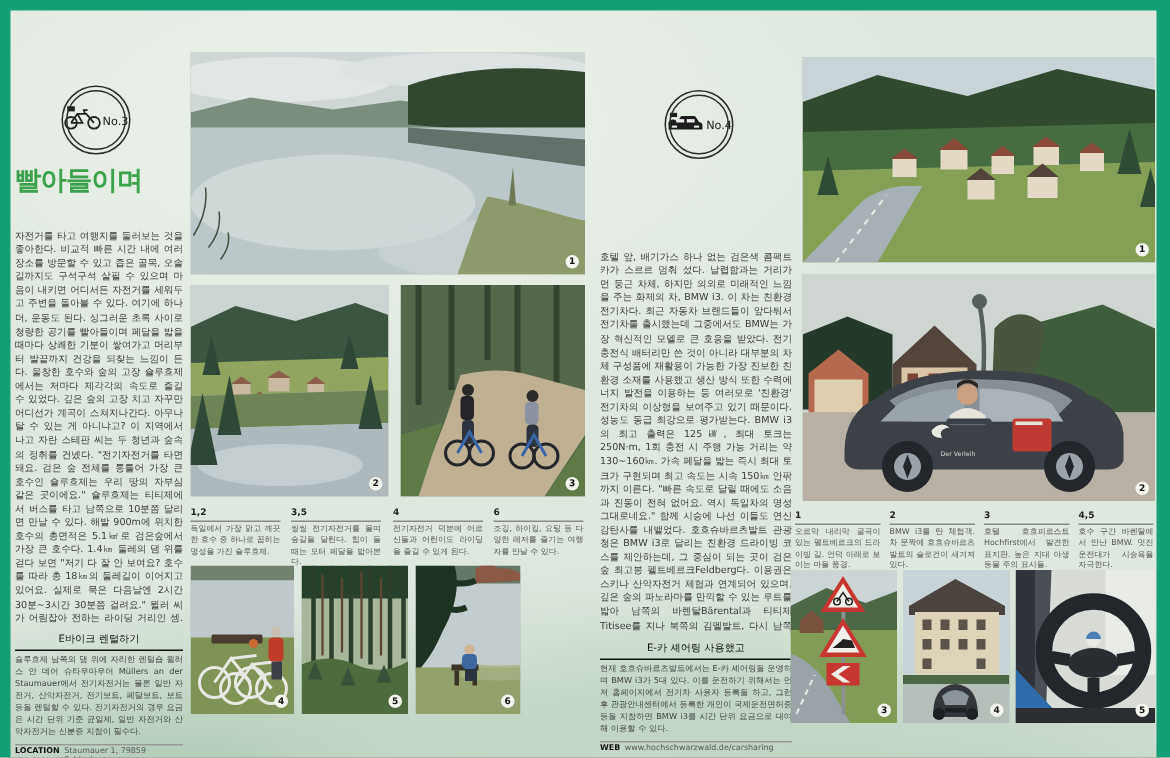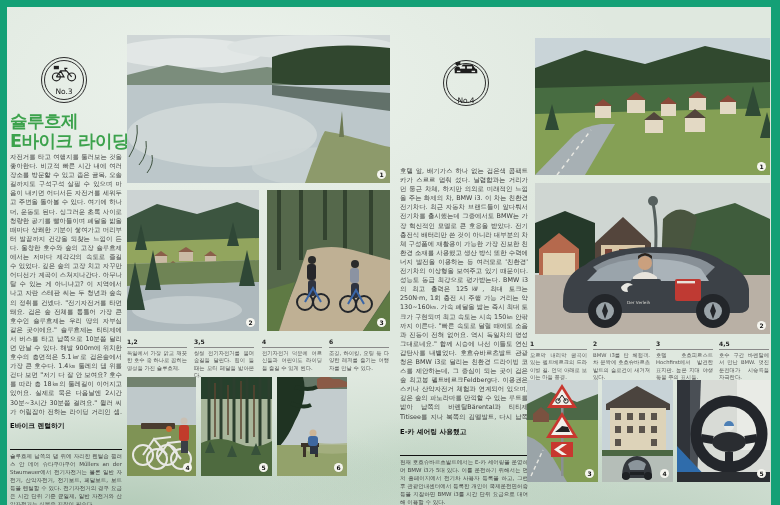--- a/index.html
+++ b/index.html
@@ -11,39 +11,39 @@
       radial-gradient(ellipse 520px 190px at 80% 104%, rgba(138,176,148,.42), rgba(138,176,148,0) 72%),
       radial-gradient(ellipse 320px 130px at 52% 92%, rgba(150,186,158,.30), rgba(150,186,158,0) 70%),
       radial-gradient(ellipse 640px 320px at 30% 16%, rgba(240,246,240,.75), rgba(240,246,240,0) 62%),
       #dfe8df;
   }
   .frame-top{position:absolute;left:0;top:0;width:780px;height:7px;background:var(--frame,#14a076);}
   .frame-left{position:absolute;left:0;top:0;width:7px;height:505px;background:var(--frame,#14a076);}
   .frame-right{position:absolute;right:0;top:0;width:9px;height:505px;background:var(--frame,#14a076);}
 
   .stamp{position:absolute;width:46px;height:46px;border:1.5px solid #2c2c2c;border-radius:50%;
-    display:flex;flex-direction:column;align-items:center;justify-content:center;box-sizing:border-box;}
+    display:flex;flex-direction:row;align-items:center;justify-content:center;box-sizing:border-box;}
   .stamp::before{content:"";position:absolute;inset:2px;border:1px solid #2c2c2c;border-radius:50%;}
   .stamp .no{font-size:7.5px;color:#222;margin-top:1px;letter-spacing:0;}
   .stamp-left{left:41px;top:57px;}
   .stamp-right{left:443px;top:60px;justify-content:space-between;}
 
   .title{position:absolute;color:var(--title_green,#3ca24c);font-weight:bold;font-size:17.5px;
     line-height:1.14;letter-spacing:-0.5px;}
   .title-left{left:10px;top:112px;width:120px;}
   .title-right{left:400px;top:112px;width:150px;}
 
   .body-col{position:absolute;font-size:6.4px;line-height:1.42;color:#3b3b3b;text-align:justify;overflow:hidden;}
   .body-left{left:10px;top:153px;width:112px;height:262px;}
   .body-right{left:400px;top:167px;width:128px;height:254px;}
 
   .infobox{position:absolute;}
   .infobox-left{left:10px;top:421px;width:112px;}
   .infobox-right{left:400px;top:427px;width:128px;}
-  .ib-title{font-size:6.8px;font-weight:bold;color:#111;padding-bottom:18px;border-bottom:1.5px solid #111;margin-bottom:3px;}
+  .ib-title{font-size:6.8px;font-weight:normal;color:#111;padding-bottom:2px;border-bottom:1.5px solid #111;margin-bottom:3px;text-align:center;}
   .ib-text{font-size:5.5px;line-height:1.45;color:#444;text-align:justify;margin-bottom:3px;}
   .ib-row{display:flex;gap:3px;border-top:0.5px solid #999;padding:1.5px 0;font-size:5.3px;align-items:baseline;}
   .ib-row .lbl{font-weight:bold;color:#111;white-space:nowrap;}
   .ib-row .val{color:#555;}
 
   .photo{position:absolute;overflow:hidden;background:#b9c2ba;}
   .photo svg{display:block;width:100%;height:100%;}
   .pbadge{position:absolute;right:4px;bottom:4px;width:9px;height:9px;border-radius:50%;
     background:#f5f5ef;color:#111;font-size:6px;line-height:9.5px;text-align:center;font-weight:bold;}
 
@@ -69,22 +69,21 @@
           <path d="M6 14 L11 7 H18 L24 14 M11 7 L15 14 H6"></path>
           <path d="M17 7 L16 4 H19"></path>
         </g>
         <rect x="3" y="1" width="6" height="4" fill="#222"></rect>
       </svg>
     </span>
     <span class="no">No.3</span>
   </div>
 
   <div class="title title-left">
-    <div>슐루흐제</div>
-    <div>E바이크 라이딩</div>
+    <div>빨아들이며</div>
   </div>
 
   <div class="body-col body-left">자전거를 타고 여행지를 둘러보는 것을 좋아한다. 비교적 빠른 시간 내에 여러 장소를 방문할 수 있고 좁은 골목, 오솔길까지도 구석구석 살필 수 있으며 마음이 내키면 어디서든 자전거를 세워두고 주변을 돌아볼 수 있다. 여기에 하나 더, 운동도 된다. 싱그러운 초록 사이로 청량한 공기를 빨아들이며 페달을 밟을 때마다 상쾌한 기분이 쌓여가고 머리부터 발끝까지 건강을 되찾는 느낌이 든다. 울창한 호수와 숲의 고장 슐루흐제에서는 저마다 제각각의 속도로 즐길 수 있었다. 깊은 숲의 고장 치고 자꾸만 어디선가 계곡이 스쳐지나간다. 아무나 탈 수 있는 게 아니냐고? 이 지역에서 나고 자란 스테판 씨는 두 청년과 숲속의 정취를 건넸다. "전기자전거를 타면 돼요. 검은 숲 전체를 통틀어 가장 큰 호수인 슐루흐제는 우리 땅의 자부심 같은 곳이에요." 슐루흐제는 티티제에서 버스를 타고 남쪽으로 10분쯤 달리면 만날 수 있다. 해발 900m에 위치한 호수의 총면적은 5.1㎢로 검은숲에서 가장 큰 호수다. 1.4㎞ 둘레의 댐 위를 걷다 보면 "저기 다 잘 안 보여요? 호수를 따라 총 18㎞의 둘레길이 이어지고 있어요. 실제로 묵은 다음날엔 2시간 30분~3시간 30분쯤 걸려요." 뮐러 씨가 어림잡아 전하는 라이딩 거리인 셈. 먼저 호수 남동쪽의 뮐러스 안 데어 슈타우마우어에서 전기자전거를 빌렸다. 작동법은 간단하다. 계기판에 있는 버튼을 눌러 모드를 바꾸고 리듬을 조절하며 자전거를 타면 된다. 슐루흐제의 둘레길은 예상보다 훨씬 다양한 지형과 풍경을 지니고 있었다. 가볍게 경사진 호숫가 길을 달리다가도 어느덧 한순간 가파른 언덕의 숲길을 오르고, 페달 부담이 커지면 모터의 도움을 받으며 달렸다. 그렇게 페달 위에서 숲과 호수가 주는 평화로운 기운을 한껏 누릴 수 있었다.</div>
 
   <div class="infobox infobox-left">
     <div class="ib-title">E바이크 렌털하기</div>
     <div class="ib-text">슐루흐제 남쪽의 댐 위에 자리한 렌털숍 뮐러스 안 데어 슈타우마우어 Müllers an der Staumauer에서 전기자전거는 물론 일반 자전거, 산악자전거, 전기보트, 페달보트, 보트 등을 렌털할 수 있다. 전기자전거의 경우 요금은 시간 단위 기준 균일제, 일반 자전거와 산악자전거는 신분증 지참이 필수다.</div>
     <div class="ib-row">
       <span class="lbl">LOCATION</span>
       <span class="val">Staumauer 1, 79859 Schluchsee</span>

